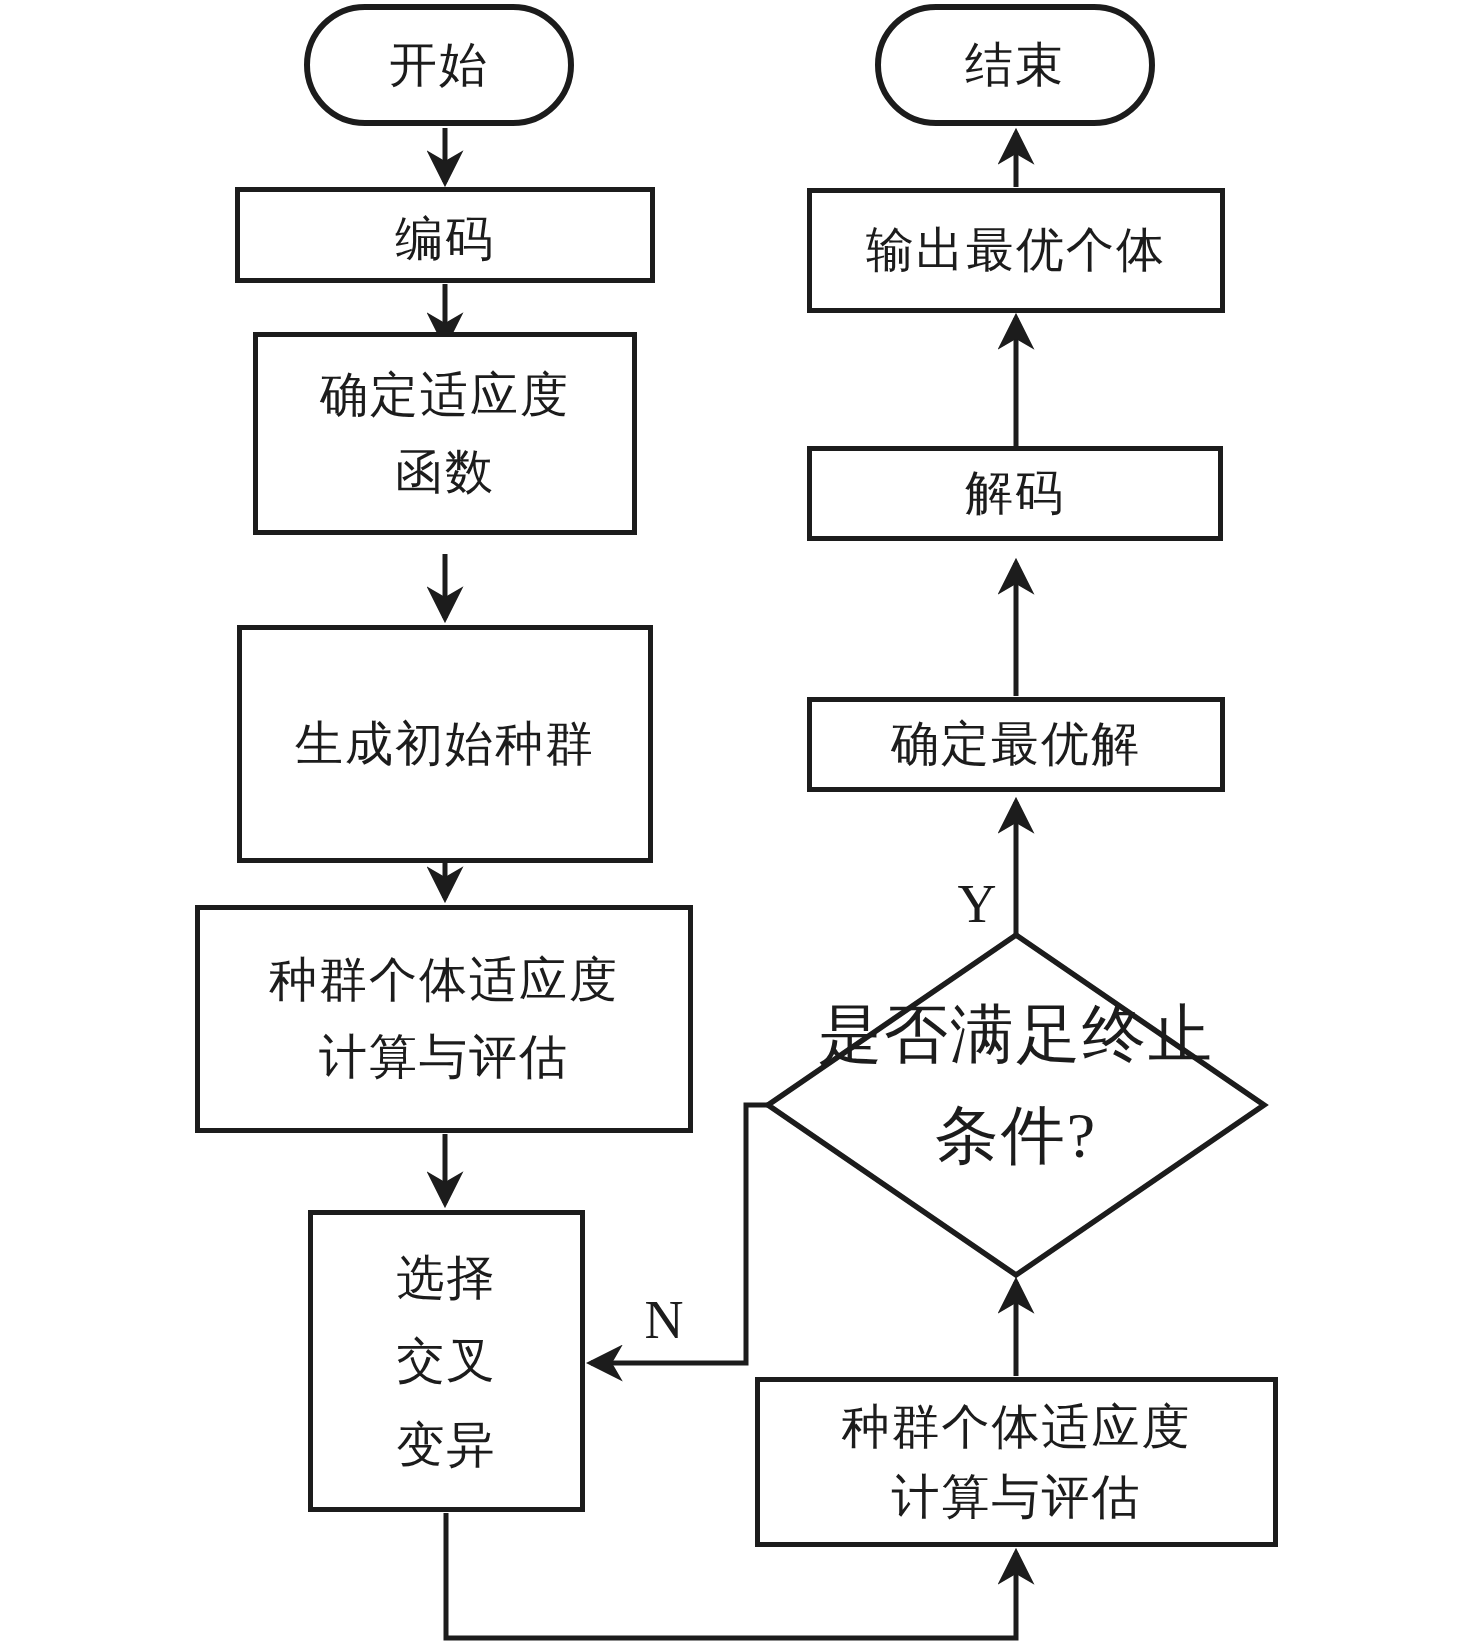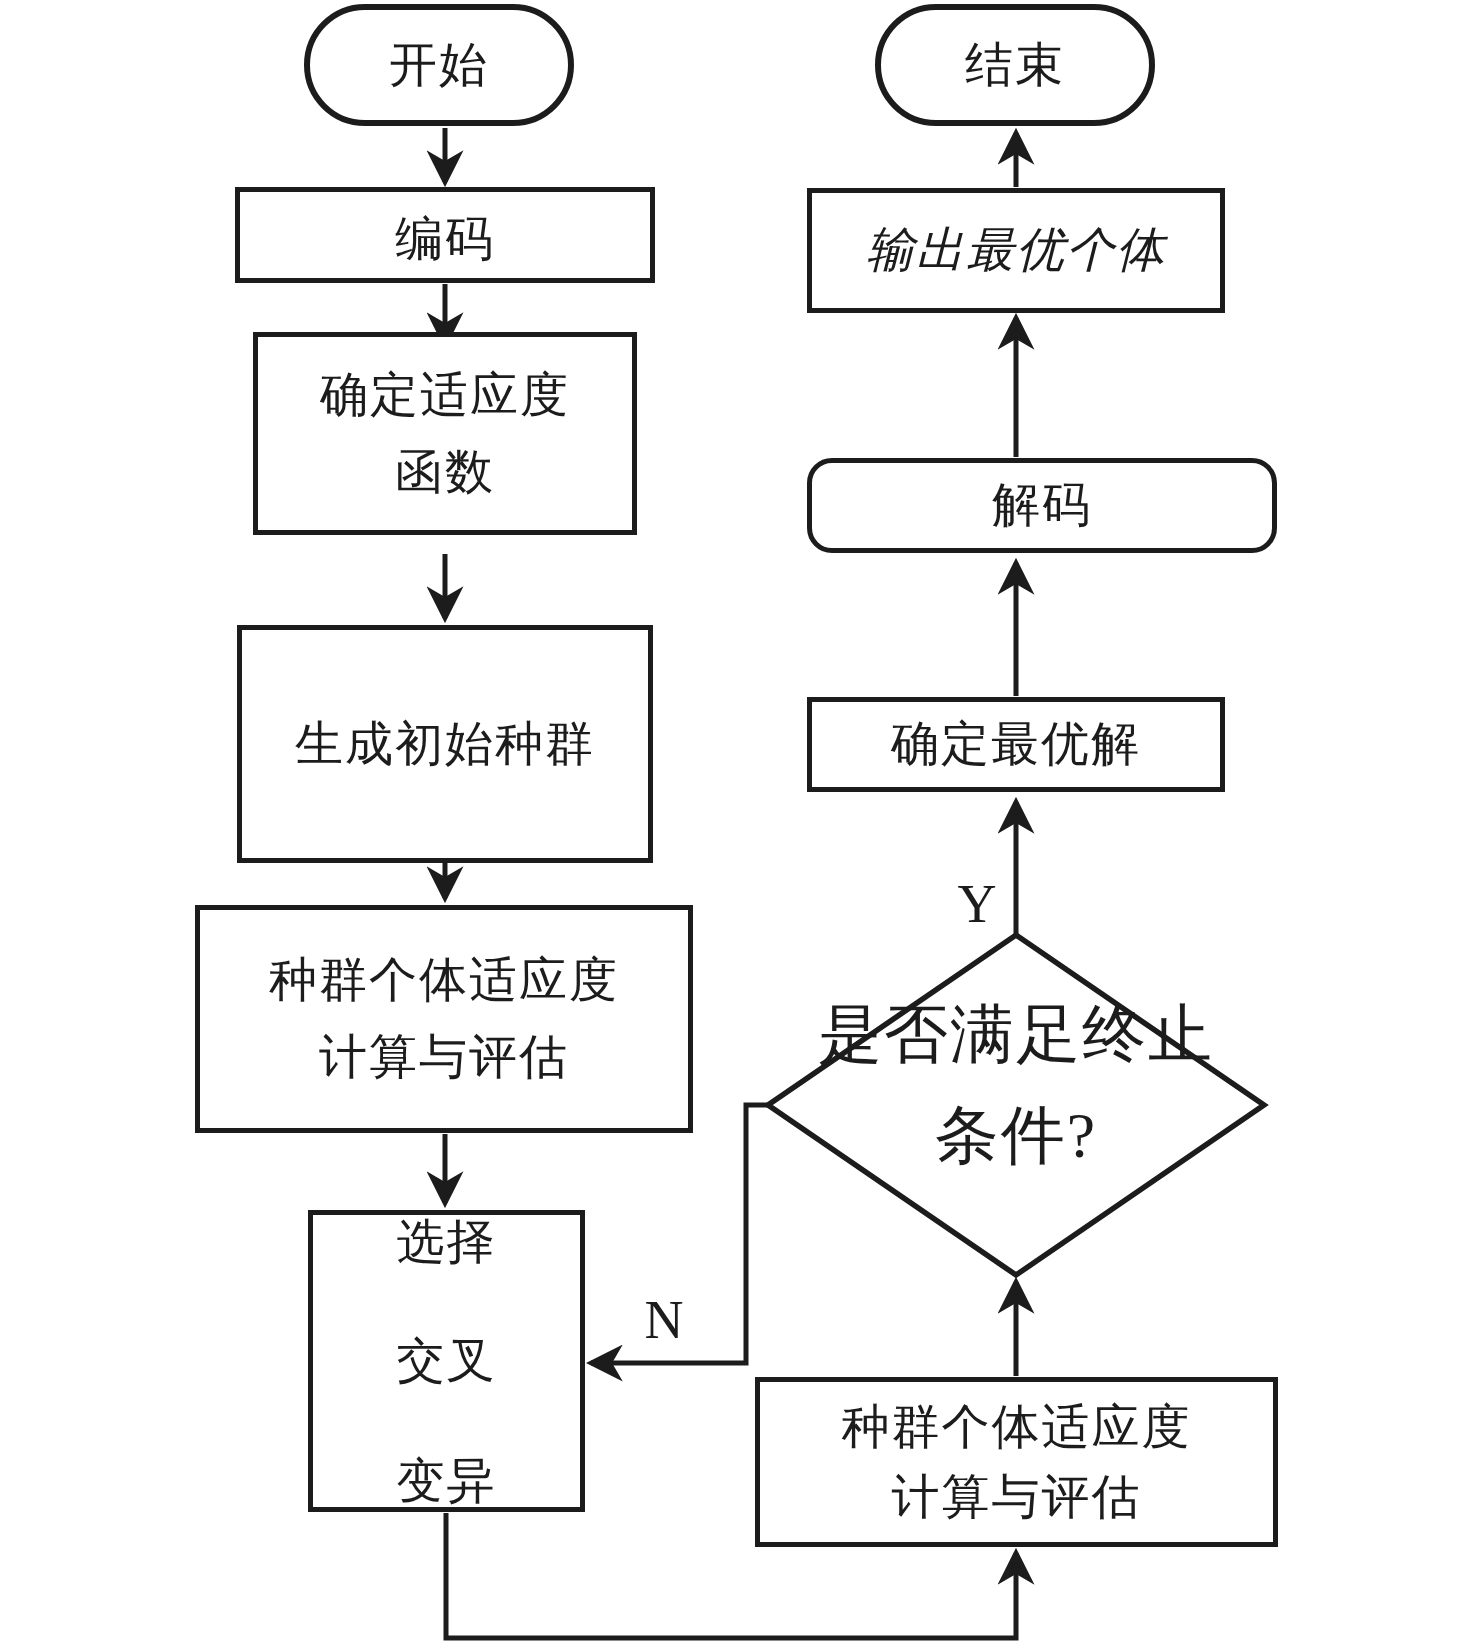--- a/index.html
+++ b/index.html
@@ -76,35 +76,35 @@
 
   <div class="node" style="left:237px; top:625px; width:416px; height:238px;">
     <span>生成初始种群</span>
   </div>
 
   <div class="node" style="left:195px; top:905px; width:498px; height:228px;">
     <span>种群个体适应度</span>
     <span>计算与评估</span>
   </div>
 
-  <div class="node lines3" style="left:308px; top:1210px; width:277px; height:302px;gap:36px;">
+  <div class="node lines3" style="left:308px; top:1210px; width:277px; height:302px;">
     <span>选择</span>
     <span>交叉</span>
     <span>变异</span>
   </div>
 
   <div class="node stadium" style="left:875px; top:4px; width:280px; height:122px;">
     <span>结束</span>
   </div>
 
-  <div class="node" style="left:807px; top:188px; width:418px; height:125px;font-style:italic;">
+  <div class="node" style="left:807px; top:188px; width:418px; height:125px;">
     <span>输出最优个体</span>
   </div>
 
-  <div class="node" style="left:807px; top:458px; width:470px; height:95px;border-radius:25px;">
+  <div class="node" style="left:807px; top:446px; width:416px; height:95px;">
     <span>解码</span>
   </div>
 
   <div class="node" style="left:807px; top:697px; width:418px; height:95px;">
     <span>确定最优解</span>
   </div>
 
   <div class="node" style="left:755px; top:1377px; width:523px; height:170px; line-height:1.45;">
     <span>种群个体适应度</span>
     <span>计算与评估</span>

